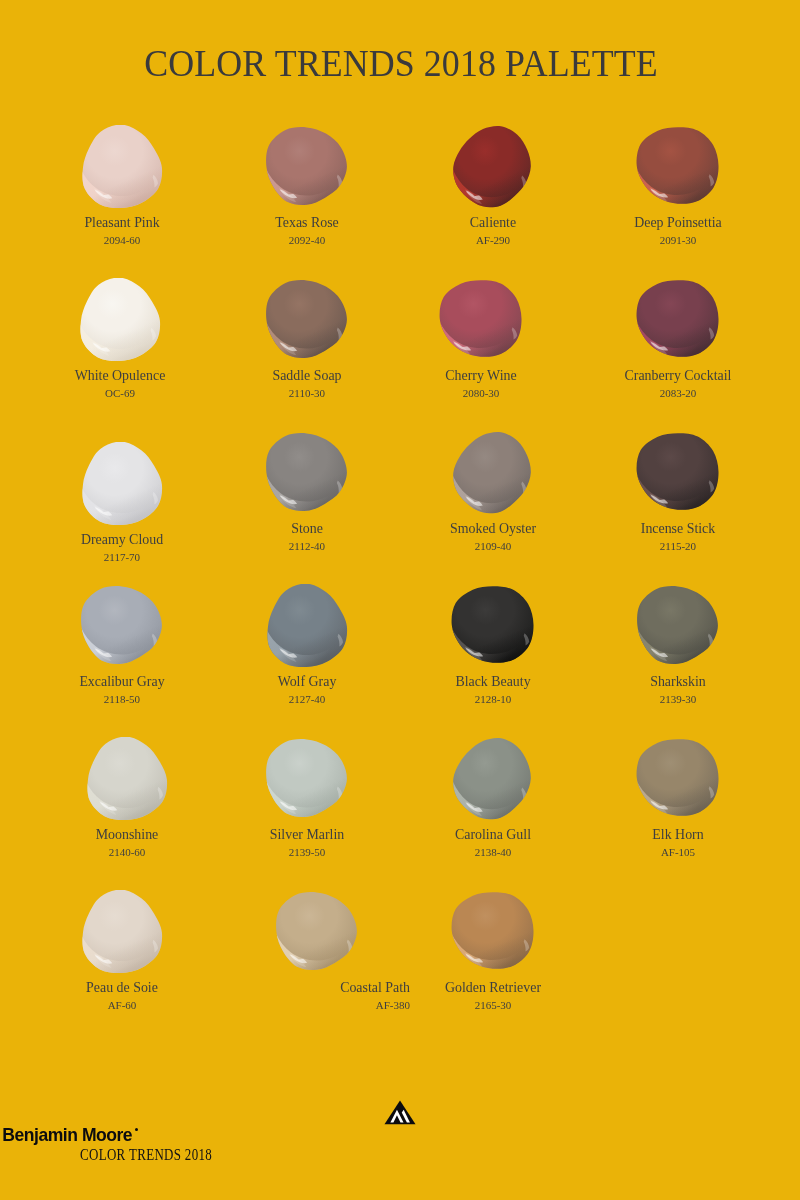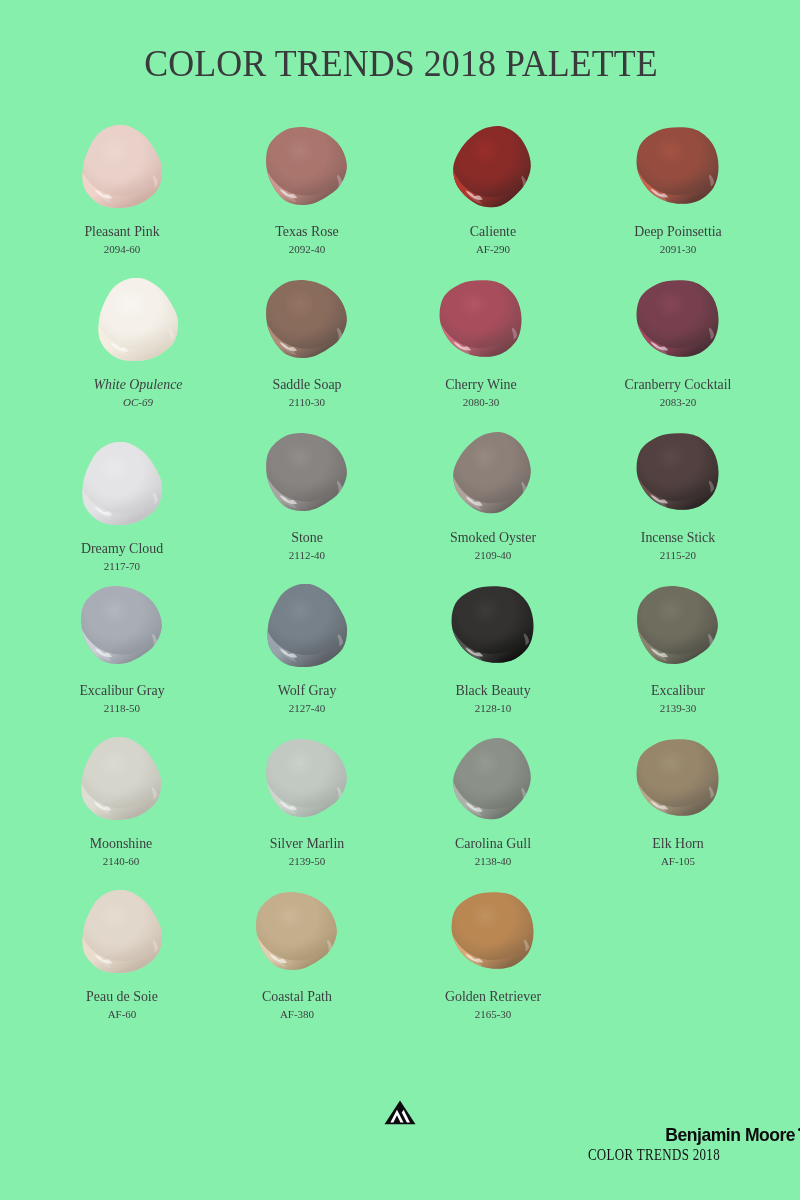--- a/index.html
+++ b/index.html
@@ -1,34 +1,34 @@
 <!DOCTYPE html>
 <html><head>
 <meta charset="utf-8">
 <title>Color Trends 2018 Palette</title>
 <style>
   html,body{margin:0;padding:0;}
   body{width:800px;height:1200px;background:#ffffff;overflow:hidden;
        font-family:"Liberation Serif",serif;
        -webkit-font-smoothing:antialiased;}
-  #page{position:relative;width:800px;height:1200px;background:#86efac;}
+  #page{position:relative;width:800px;height:1200px;background:#eab308;}
 
   #title{position:absolute;left:0;top:44px;width:800px;text-align:center;
          font-size:38.5px;letter-spacing:0.1px;color:#3a3a3c;font-weight:400;
          line-height:1;white-space:nowrap;
          transform:scaleX(0.932);transform-origin:400px 0;margin-left:1px;}
 
   #grid{position:absolute;left:0;top:0;width:800px;height:1060px;}
   .cell{position:absolute;width:186px;text-align:center;}
   .blobwrap{position:relative;width:186px;height:88px;}
   .blobwrap svg{position:absolute;left:50%;top:0;transform:translateX(-50%);display:block;}
-  .cname{font-size:13.9px;color:#3e3e40;line-height:1;margin-top:12px;letter-spacing:0px;}
+  .cname{font-size:13.9px;color:#3e3e40;line-height:1;margin-top:3px;letter-spacing:0px;}
   .ccode{font-size:11px;color:#3e3e40;line-height:1;margin-top:5.5px;letter-spacing:0px;}
 
-  #footer{position:absolute;left:0;top:1100px;width:800px;text-align:right;}
+  #footer{position:absolute;left:0;top:1100px;width:800px;text-align:left;}
   #logo{display:block;margin:0 auto;}
   #brandrow{position:relative;display:block;margin-top:0px;height:16px;}
   #brand{font-family:"Liberation Sans",sans-serif;font-weight:700;
          font-size:18.2px;letter-spacing:-0.5px;color:#0c0c0f;line-height:1;
          display:inline-block;transform:scaleX(0.965);transform-origin:50% 50%;}
   #reg{display:inline-block;position:relative;top:-9.5px;left:1px;
        width:3px;height:3px;border-radius:50%;background:#0c0c0f;
        font-size:0;line-height:0;overflow:hidden;text-indent:-99px;}
   #tagline{font-size:16.2px;color:#111114;letter-spacing:0.42px;margin-top:5px;
            line-height:1;white-space:nowrap;
@@ -206,21 +206,21 @@
                   <path d="M 17.6 78.6 C 21.6 80.2 25.0 82.6 27.6 85.2 C 29.6 84.6 31.6 84.2 33.6 84.4 C 35.4 85.8 37.0 87.4 38.2 89.2 C 35.6 90.0 32.6 89.8 29.8 88.8 C 25.2 87.2 21.0 84.0 17.6 80.0 Z" fill="#ffffff" opacity="0.55"></path>
                   <path d="M 88.0 59.8 C 91.2 62.6 93.2 66.4 93.6 70.4 C 92.8 72.8 91.2 74.6 89.2 75.6 C 89.6 71.4 88.8 66.8 87.0 63.0 Z" fill="#ffffff" opacity="0.26"></path>
                 </g>
               </g>
             </g>
           </svg>
         </div>
         <div class="cname">Deep Poinsettia</div>
         <div class="ccode">2091-30</div>
       </div>
-      <div class="cell" style="left: 45px; top: 278px; font-style: italic;">
+      <div class="cell" style="left: 27px; top: 278px;">
         <div class="blobwrap">
           <svg width="84" height="84" viewBox="0 0 84 84">
             <defs>
               <radialGradient id="rgb4" gradientUnits="userSpaceOnUse" cx="41" cy="30" r="68">
                 <stop offset="0" stop-color="#f8f6f1"></stop>
                 <stop offset="0.28" stop-color="#f5f1ea"></stop>
                 <stop offset="0.50" stop-color="#f5f1ea"></stop>
                 <stop offset="1" stop-color="#e6dfd3"></stop>
               </radialGradient>
               <linearGradient id="cgb4" gradientUnits="userSpaceOnUse" x1="-2" y1="52" x2="70" y2="94">
@@ -719,24 +719,24 @@
                 <path d="M 99.27 50.00 C 99.05 58.16 95.03 67.54 90.49 74.10 C 85.95 80.66 78.80 85.37 72.06 89.38 C 65.31 93.40 57.77 97.43 50.00 98.18 C 42.23 98.94 32.31 97.83 25.41 93.91 C 18.50 89.99 12.72 81.98 8.57 74.66 C 4.42 67.34 1.30 58.69 0.50 50.00 C -0.29 41.31 -0.09 30.27 3.81 22.51 C 7.71 14.74 16.20 7.13 23.90 3.40 C 31.60 -0.33 41.73 -0.66 50.00 0.10 C 58.27 0.86 66.57 3.80 73.54 7.97 C 80.51 12.14 87.52 18.11 91.81 25.12 C 96.10 32.12 99.49 41.84 99.27 50.00 Z" transform="translate(1,2.3) scale(0.815,0.79)" fill="url(#edgb15)"></path>
                 <g transform="translate(1,2.3) scale(0.815,0.79)">
                   <path d="M 16.6 77.0 C 22.0 79.4 27.0 82.8 31.0 87.0 C 33.4 89.6 35.6 92.2 37.2 95.0 C 33.4 94.2 29.6 92.4 26.4 89.8 C 21.8 86.2 18.2 82.0 16.0 77.6 Z" fill="#ffffff" opacity="0.16"></path>
                   <path d="M 17.6 78.6 C 21.6 80.2 25.0 82.6 27.6 85.2 C 29.6 84.6 31.6 84.2 33.6 84.4 C 35.4 85.8 37.0 87.4 38.2 89.2 C 35.6 90.0 32.6 89.8 29.8 88.8 C 25.2 87.2 21.0 84.0 17.6 80.0 Z" fill="#ffffff" opacity="0.55"></path>
                   <path d="M 88.0 59.8 C 91.2 62.6 93.2 66.4 93.6 70.4 C 92.8 72.8 91.2 74.6 89.2 75.6 C 89.6 71.4 88.8 66.8 87.0 63.0 Z" fill="#ffffff" opacity="0.26"></path>
                 </g>
               </g>
             </g>
           </svg>
         </div>
-        <div class="cname">Excalibur</div>
+        <div class="cname">Sharkskin</div>
         <div class="ccode">2139-30</div>
       </div>
-      <div class="cell" style="left: 28px; top: 737px; text-align: center;">
+      <div class="cell" style="left: 34px; top: 737px; text-align: center;">
         <div class="blobwrap">
           <svg width="84" height="84" viewBox="0 0 84 84">
             <defs>
               <radialGradient id="rgb16" gradientUnits="userSpaceOnUse" cx="41" cy="30" r="68">
                 <stop offset="0" stop-color="#dbdad2"></stop>
                 <stop offset="0.28" stop-color="#d6d5cc"></stop>
                 <stop offset="0.50" stop-color="#d6d5cc"></stop>
                 <stop offset="1" stop-color="#c4c2b8"></stop>
               </radialGradient>
               <linearGradient id="cgb16" gradientUnits="userSpaceOnUse" x1="-2" y1="52" x2="70" y2="94">
@@ -937,21 +937,21 @@
                   <path d="M 17.6 78.6 C 21.6 80.2 25.0 82.6 27.6 85.2 C 29.6 84.6 31.6 84.2 33.6 84.4 C 35.4 85.8 37.0 87.4 38.2 89.2 C 35.6 90.0 32.6 89.8 29.8 88.8 C 25.2 87.2 21.0 84.0 17.6 80.0 Z" fill="#ffffff" opacity="0.55"></path>
                   <path d="M 88.0 59.8 C 91.2 62.6 93.2 66.4 93.6 70.4 C 92.8 72.8 91.2 74.6 89.2 75.6 C 89.6 71.4 88.8 66.8 87.0 63.0 Z" fill="#ffffff" opacity="0.26"></path>
                 </g>
               </g>
             </g>
           </svg>
         </div>
         <div class="cname">Peau de Soie</div>
         <div class="ccode">AF-60</div>
       </div>
-      <div class="cell" style="left: 204px; top: 890px;">
+      <div class="cell" style="left: 224px; top: 890px; text-align: right;">
         <div class="blobwrap">
           <svg width="84" height="84" viewBox="0 0 84 84">
             <defs>
               <radialGradient id="rgb21" gradientUnits="userSpaceOnUse" cx="41" cy="30" r="68">
                 <stop offset="0" stop-color="#cbb696"></stop>
                 <stop offset="0.28" stop-color="#c4ae8b"></stop>
                 <stop offset="0.50" stop-color="#c4ae8b"></stop>
                 <stop offset="1" stop-color="#b09b79"></stop>
               </radialGradient>
               <linearGradient id="cgb21" gradientUnits="userSpaceOnUse" x1="-2" y1="52" x2="70" y2="94">

